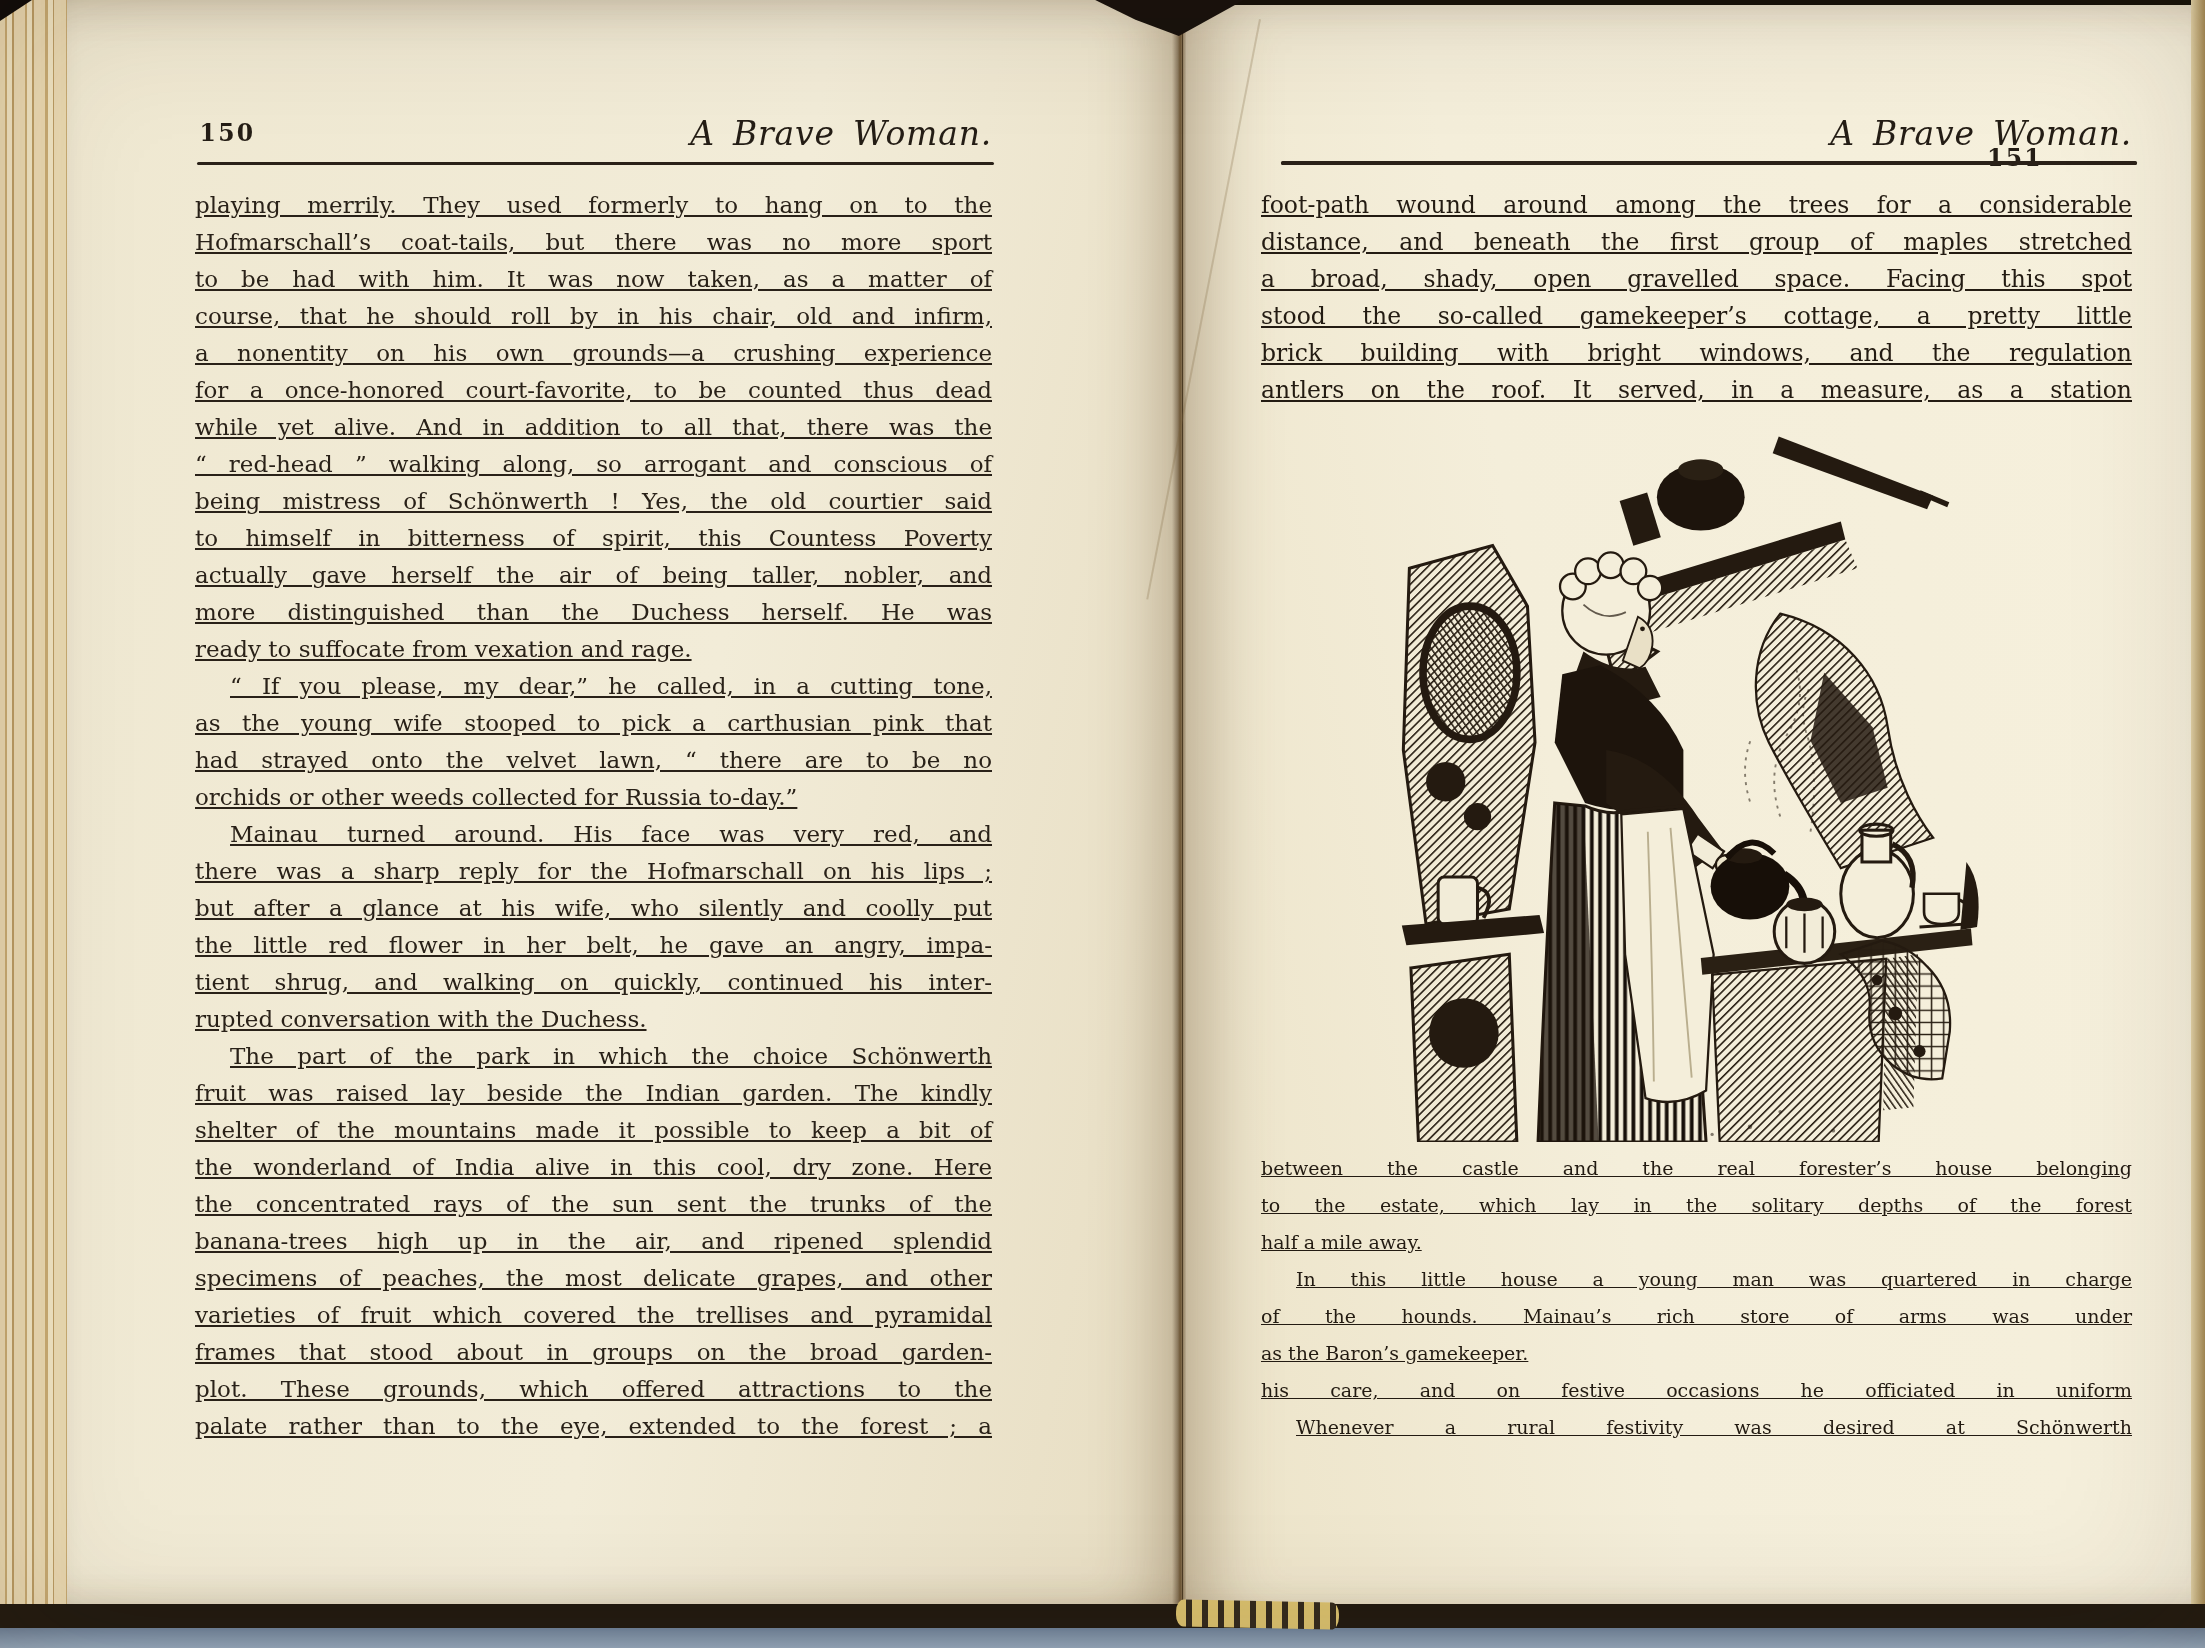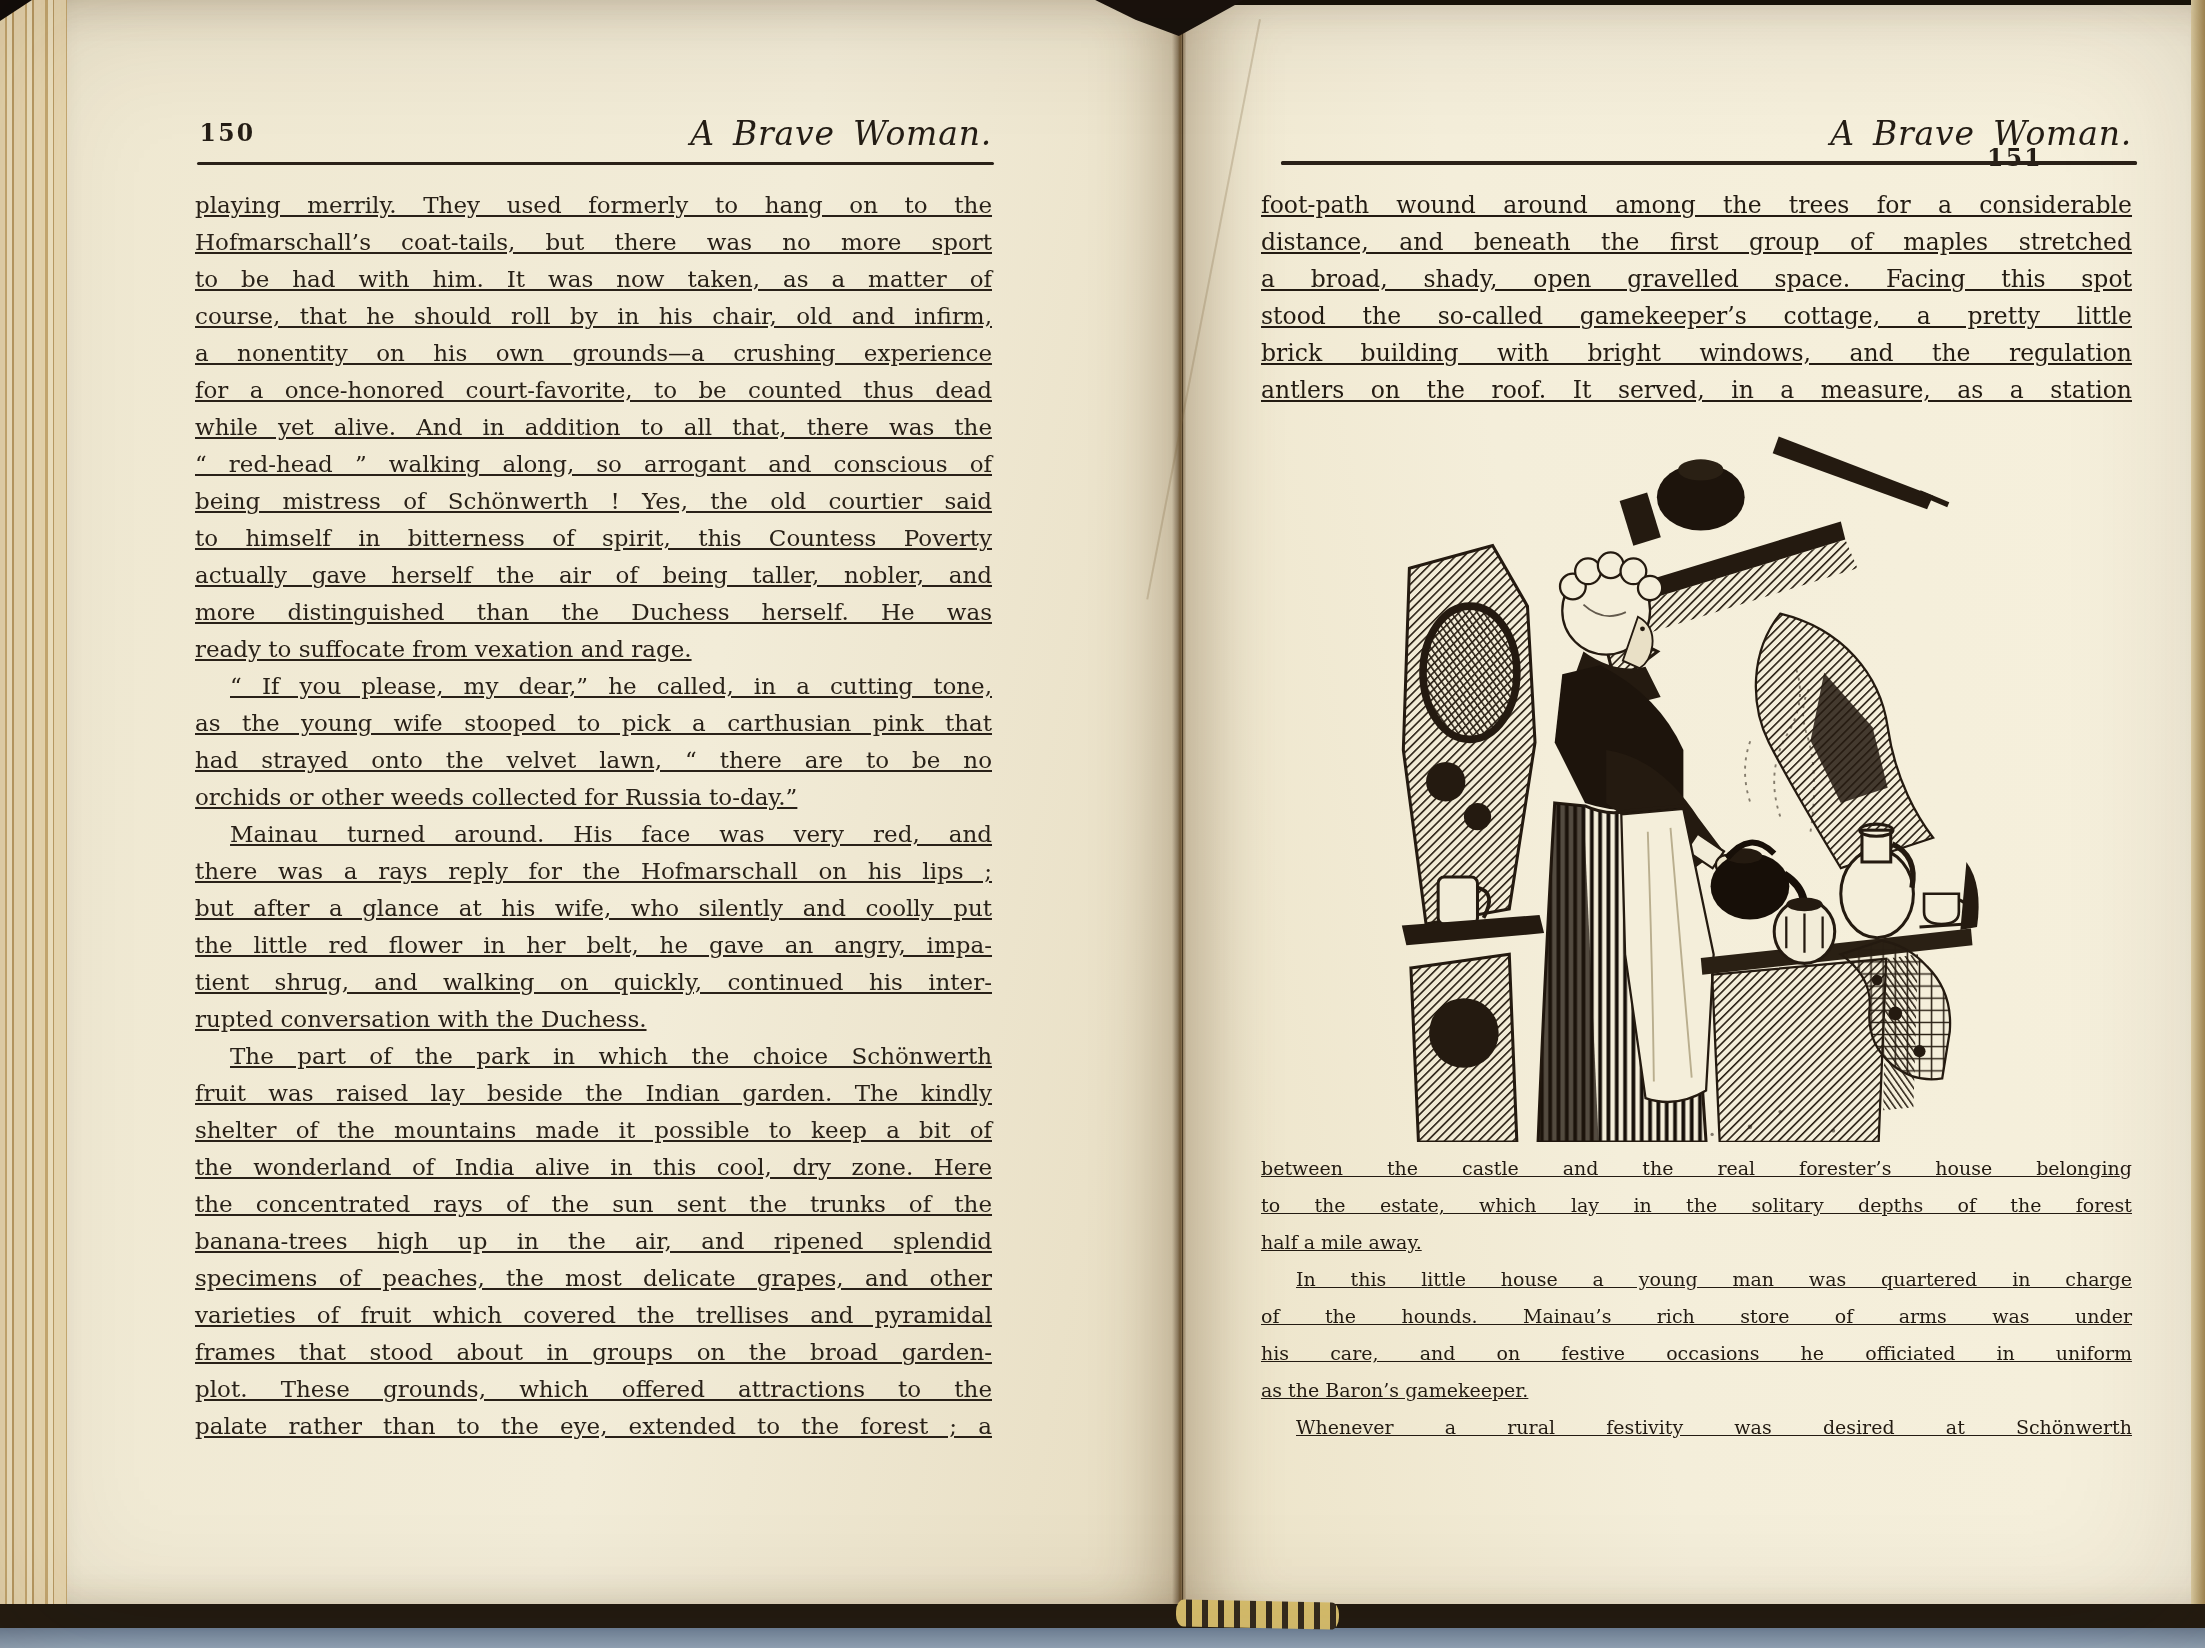--- a/index.html
+++ b/index.html
@@ -97,21 +97,21 @@
         <div class="tline tline-end">ready to suffocate from vexation and rage.</div>
       </div>
     <div>
         <div class="tline tline-indent">“ If you please, my dear,” he called, in a cutting tone,</div>
         <div class="tline">as the young wife stooped to pick a carthusian pink that</div>
         <div class="tline">had strayed onto the velvet lawn, “ there are to be no</div>
         <div class="tline tline-end">orchids or other weeds collected for Russia to-day.”</div>
       </div>
     <div>
         <div class="tline tline-indent">Mainau turned around.  His face was very red, and</div>
-        <div class="tline">there was a rays reply for the Hofmarschall on his lips ;</div>
+        <div class="tline">there was a sharp reply for the Hofmarschall on his lips ;</div>
         <div class="tline">but after a glance at his wife, who silently and coolly put</div>
         <div class="tline">the little red flower in her belt, he gave an angry, impa-</div>
         <div class="tline">tient shrug, and walking on quickly, continued his inter-</div>
         <div class="tline tline-end">rupted conversation with the Duchess.</div>
       </div>
     <div>
         <div class="tline tline-indent">The part of the park in which the choice Schönwerth</div>
         <div class="tline">fruit was raised lay beside the Indian garden.  The kindly</div>
         <div class="tline">shelter of the mountains made it possible to keep a bit of</div>
         <div class="tline">the wonderland of India alive in this cool, dry zone.  Here</div>
@@ -247,22 +247,22 @@
 
   <div class="textblock text-right-bottom">
     <div>
         <div class="tline">between the castle and the real forester’s house belonging</div>
         <div class="tline">to the estate, which lay in the solitary depths of the forest</div>
         <div class="tline tline-end">half a mile away.</div>
       </div>
     <div>
         <div class="tline tline-indent">In this little house a young man was quartered in charge</div>
         <div class="tline">of the hounds.  Mainau’s rich store of arms was under</div>
+        <div class="tline tline-end">as the Baron’s gamekeeper.</div>
         <div class="tline">his care, and on festive occasions he officiated in uniform</div>
-        <div class="tline tline-end">as the Baron’s gamekeeper.</div>
       </div>
     <div>
         <div class="tline tline-indent">Whenever a rural festivity was desired at Schönwerth</div>
       </div>
   </div>
 
   <div class="vignette"></div>
 </div>
 
 

